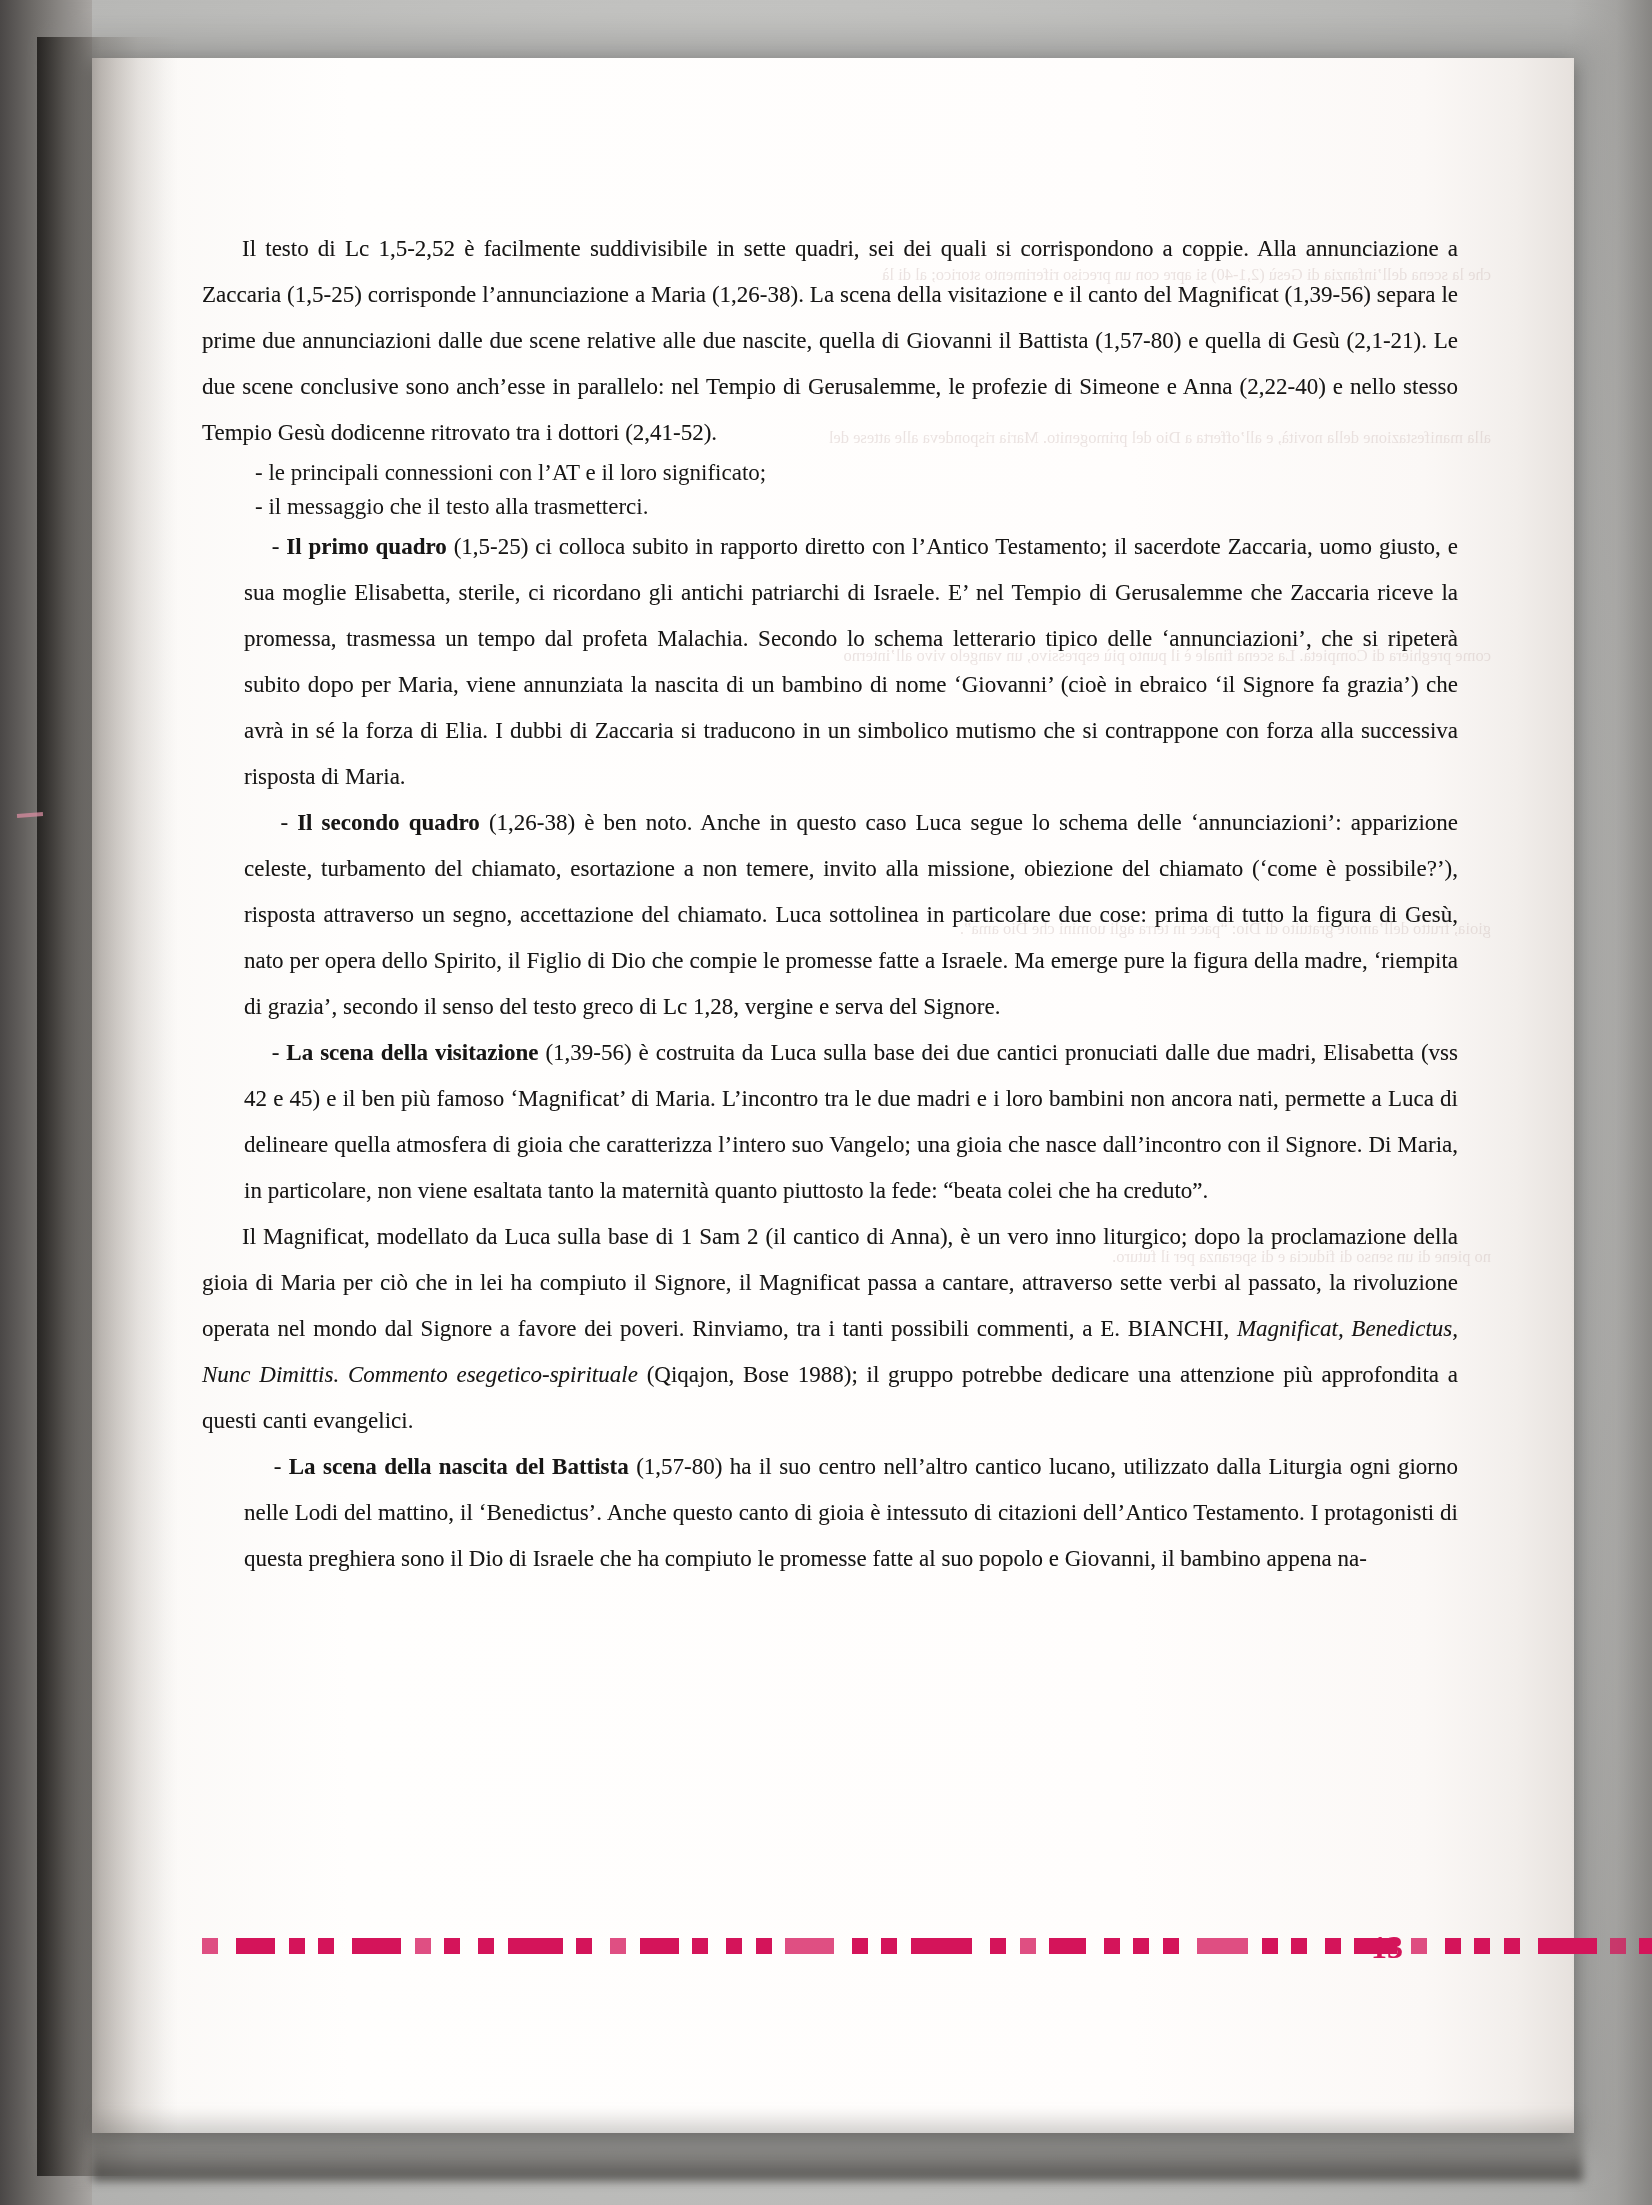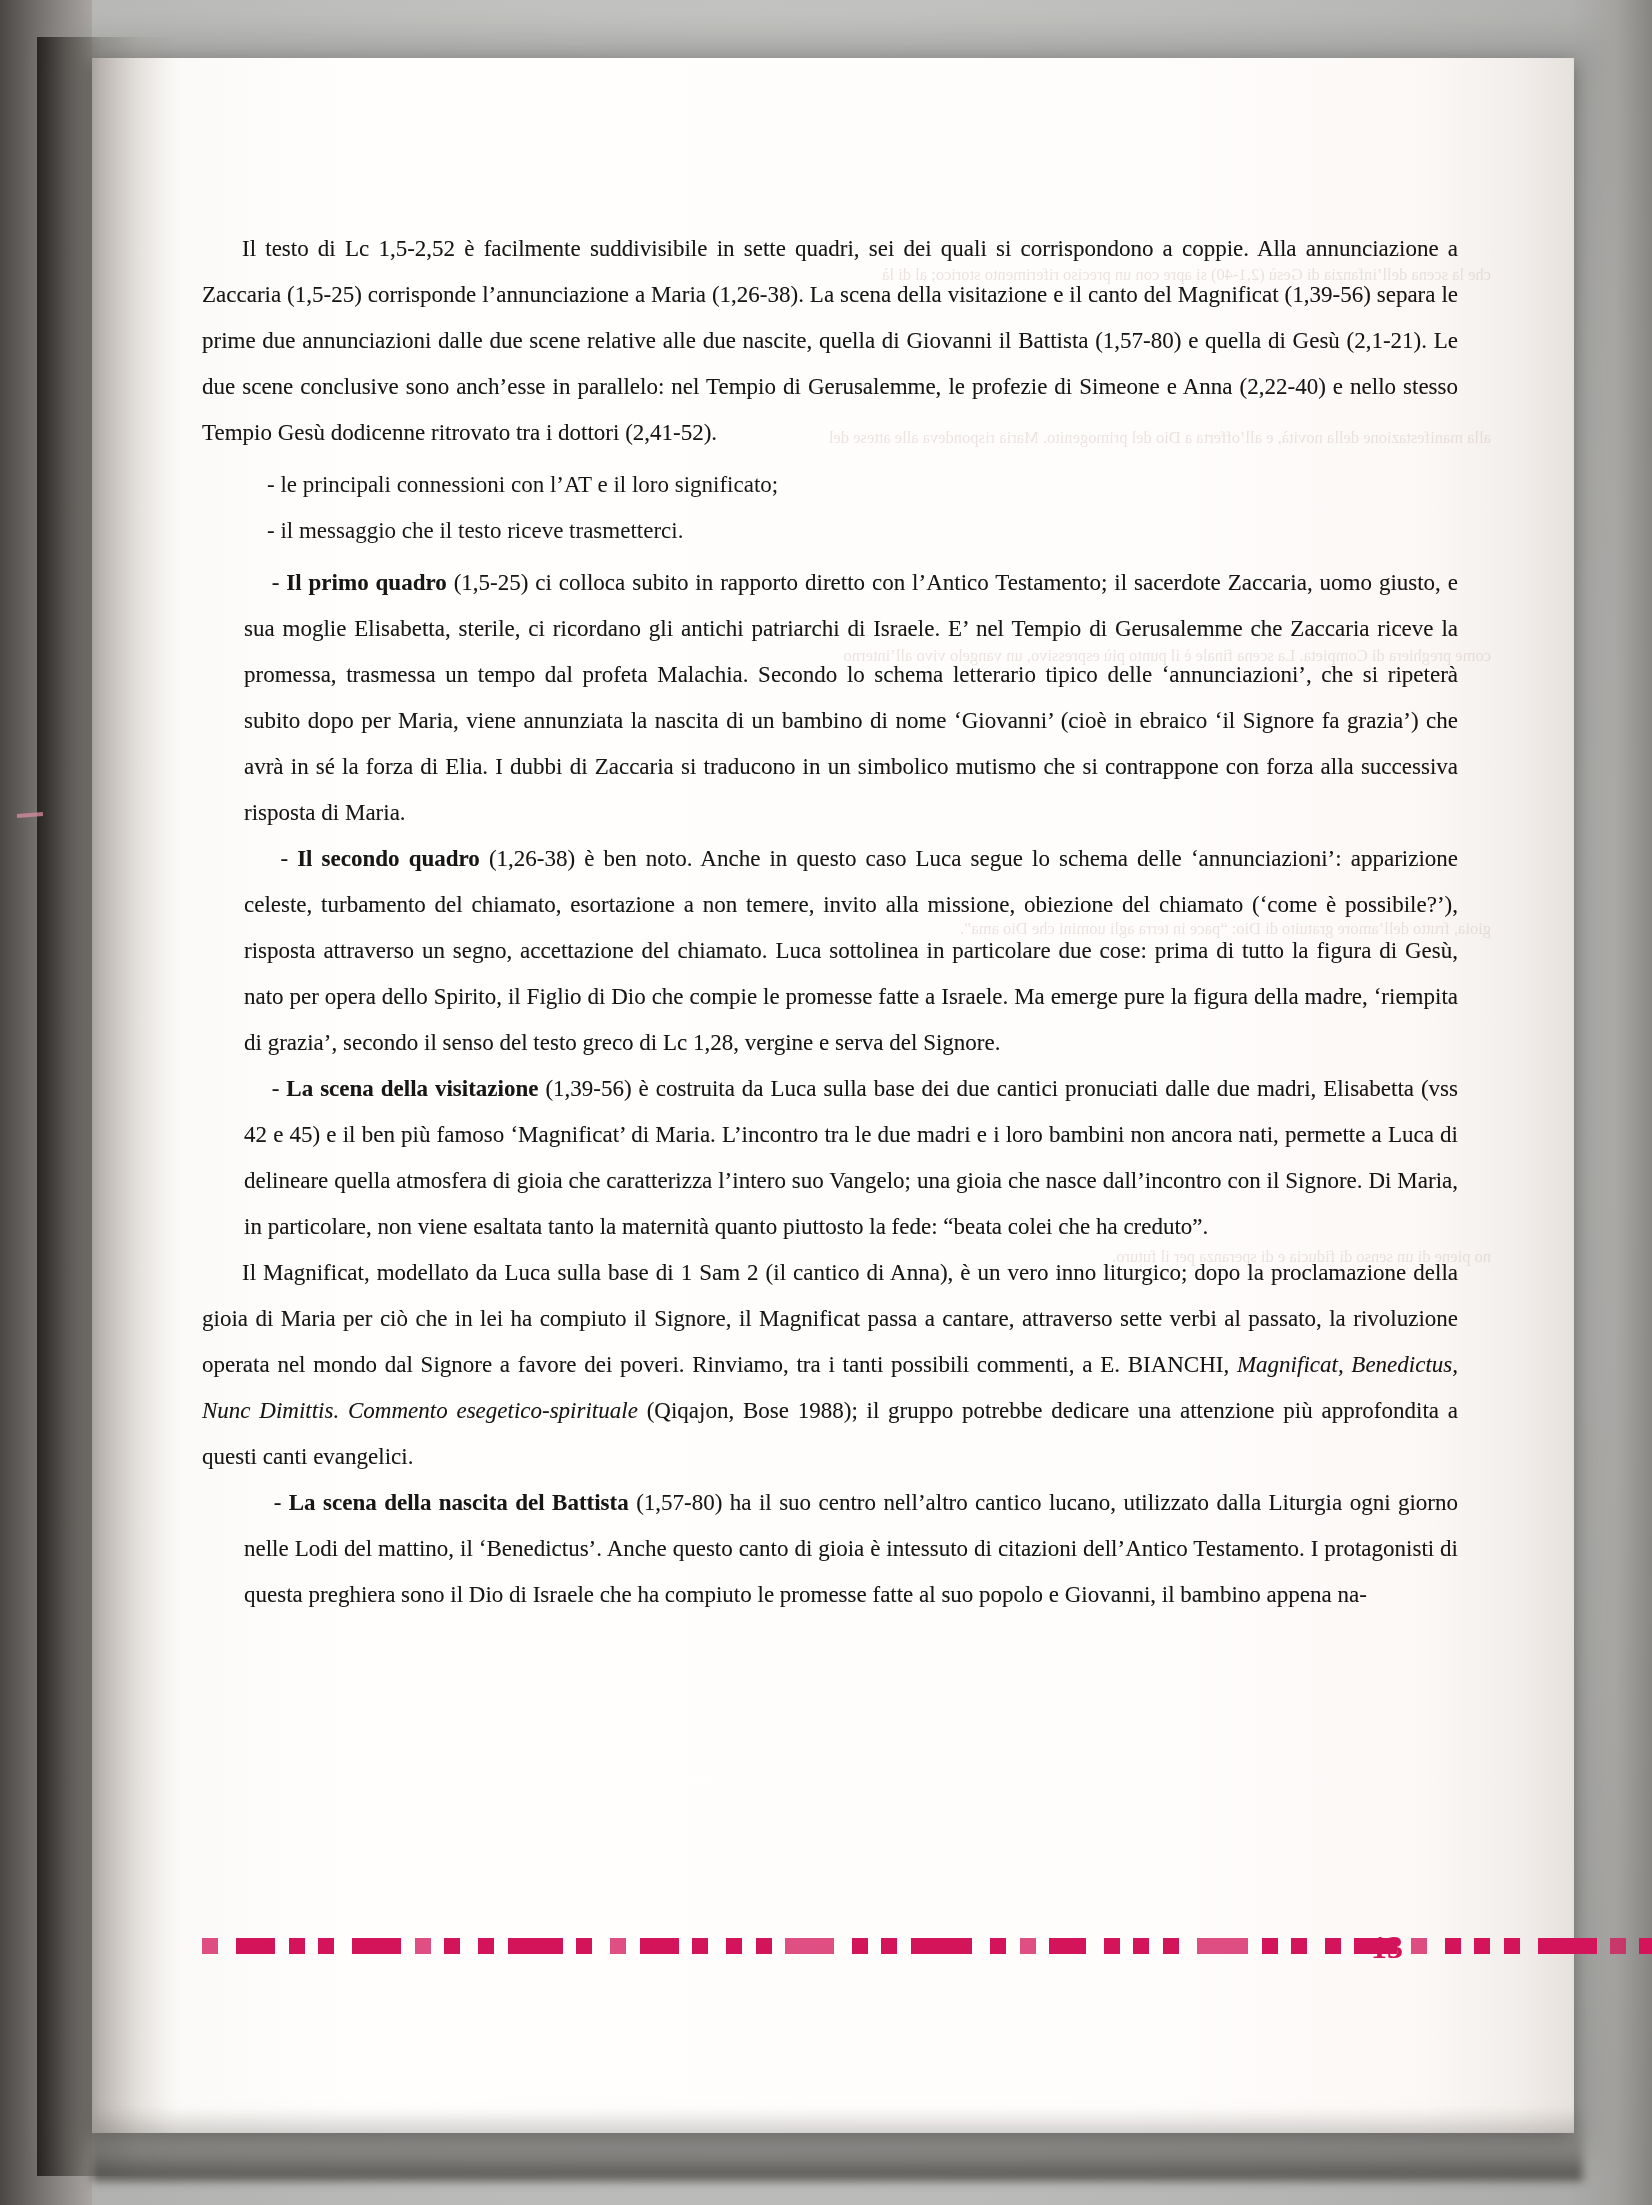--- a/index.html
+++ b/index.html
@@ -127,21 +127,21 @@
   p.para {
     margin: 0;
     font-size: 23px;
     line-height: 46px;
     text-align: justify;
     text-indent: 40px;
     color: #171615;
     text-shadow: 0 0 0.2px rgba(0,0,0,.25);
   }
   p.bullet {
-    margin: 12px;
+    margin: 0;
     font-size: 23px;
     line-height: 34px;
     text-align: justify;
     text-indent: 0;
     padding-left: 53px;
     color: #171615;
   }
   p.dash { text-indent: 0; margin-left: 42px; }
   b { font-weight: bold; }
   i { font-style: italic; }
@@ -200,21 +200,21 @@
       <p style="margin-top: 238px;">gioia, frutto dell’amore gratuito di Dio: “pace in terra agli uomini che Dio ama”.</p>
       <p style="margin-top: 293px;">no piene di un senso di fiducia e di speranza per il futuro.</p>
     </div>
 
   <div class="content">
 
 
     <div id="body-text">
         <p class="para">Il testo di Lc 1,5-2,52 è facilmente suddivisibile in sette quadri, sei dei quali si corrispondono a coppie. Alla annunciazione a Zaccaria (1,5-25) corrisponde l’annunciazione a Maria (1,26-38). La scena della visitazione e il canto del Magnificat (1,39-56) separa le prime due annunciazioni dalle due scene relative alle due nascite, quella di Giovanni il Battista (1,57-80) e quella di Gesù (2,1-21). Le due scene conclusive sono anch’esse in parallelo: nel Tempio di Gerusalemme, le profezie di Simeone e Anna (2,22-40) e nello stesso Tempio Gesù dodicenne ritrovato tra i dottori (2,41-52).</p>
         <p class="bullet">- le principali connessioni con l’AT e il loro significato;</p>
-        <p class="bullet">- il messaggio che il testo riceve trasmetterci.</p>
+        <p class="bullet">- il messaggio che il testo alla trasmetterci.</p>
         <p class="para dash"><span>&nbsp;&nbsp;&nbsp;&nbsp;- </span><b>Il primo quadro</b><span> (1,5-25) ci colloca subito in rapporto diretto con l’Antico Testamento; il sacerdote Zaccaria, uomo giusto, e sua moglie Elisabetta, sterile, ci ricordano gli antichi patriarchi di Israele. E’ nel Tempio di Gerusalemme che Zaccaria riceve la promessa, trasmessa un tempo dal profeta Malachia. Secondo lo schema letterario tipico delle ‘annunciazioni’, che si ripeterà subito dopo per Maria, viene annunziata la nascita di un bambino di nome ‘Giovanni’ (cioè in ebraico ‘il Signore fa grazia’) che avrà in sé la forza di Elia. I dubbi di Zaccaria si traducono in un simbolico mutismo che si contrappone con forza alla successiva risposta di Maria.</span></p>
         <p class="para dash"><span>&nbsp;&nbsp;&nbsp;&nbsp;- </span><b>Il secondo quadro</b><span> (1,26-38) è ben noto. Anche in questo caso Luca segue lo schema delle ‘annunciazioni’: apparizione celeste, turbamento del chiamato, esortazione a non temere, invito alla missione, obiezione del chiamato (‘come è possibile?’), risposta attraverso un segno, accettazione del chiamato. Luca sottolinea in particolare due cose: prima di tutto la figura di Gesù, nato per opera dello Spirito, il Figlio di Dio che compie le promesse fatte a Israele. Ma emerge pure la figura della madre, ‘riempita di grazia’, secondo il senso del testo greco di Lc 1,28, vergine e serva del Signore.</span></p>
         <p class="para dash"><span>&nbsp;&nbsp;&nbsp;&nbsp;- </span><b>La scena della visitazione</b><span> (1,39-56) è costruita da Luca sulla base dei due cantici pronuciati dalle due madri, Elisabetta (vss 42 e 45) e il ben più famoso ‘Magnificat’ di Maria. L’incontro tra le due madri e i loro bambini non ancora nati, permette a Luca di delineare quella atmosfera di gioia che caratterizza l’intero suo Vangelo; una gioia che nasce dall’incontro con il Signore. Di Maria, in particolare, non viene esaltata tanto la maternità quanto piuttosto la fede: “beata colei che ha creduto”.</span></p>
         <p class="para"><span>Il Magnificat, modellato da Luca sulla base di 1 Sam 2 (il cantico di Anna), è un vero inno liturgico; dopo la proclamazione della gioia di Maria per ciò che in lei ha compiuto il Signore, il Magnificat passa a cantare, attraverso sette verbi al passato, la rivoluzione operata nel mondo dal Signore a favore dei poveri. Rinviamo, tra i tanti possibili commenti, a E. BIANCHI, </span><i>Magnificat, Benedictus, Nunc Dimittis. Commento esegetico-spirituale</i><span> (Qiqajon, Bose 1988); il gruppo potrebbe dedicare una attenzione più approfondita a questi canti evangelici.</span></p>
         <p class="para dash"><span>&nbsp;&nbsp;&nbsp;&nbsp;- </span><b>La scena della nascita del Battista</b><span> (1,57-80) ha il suo centro nell’altro cantico lucano, utilizzato dalla Liturgia ogni giorno nelle Lodi del mattino, il ‘Benedictus’. Anche questo canto di gioia è intessuto di citazioni dell’Antico Testamento. I protagonisti di questa preghiera sono il Dio di Israele che ha compiuto le promesse fatte al suo popolo e Giovanni, il bambino appena na-</span></p>
       </div>
   </div>
 
   <div class="footer">
     <span class="page-number">13</span>

